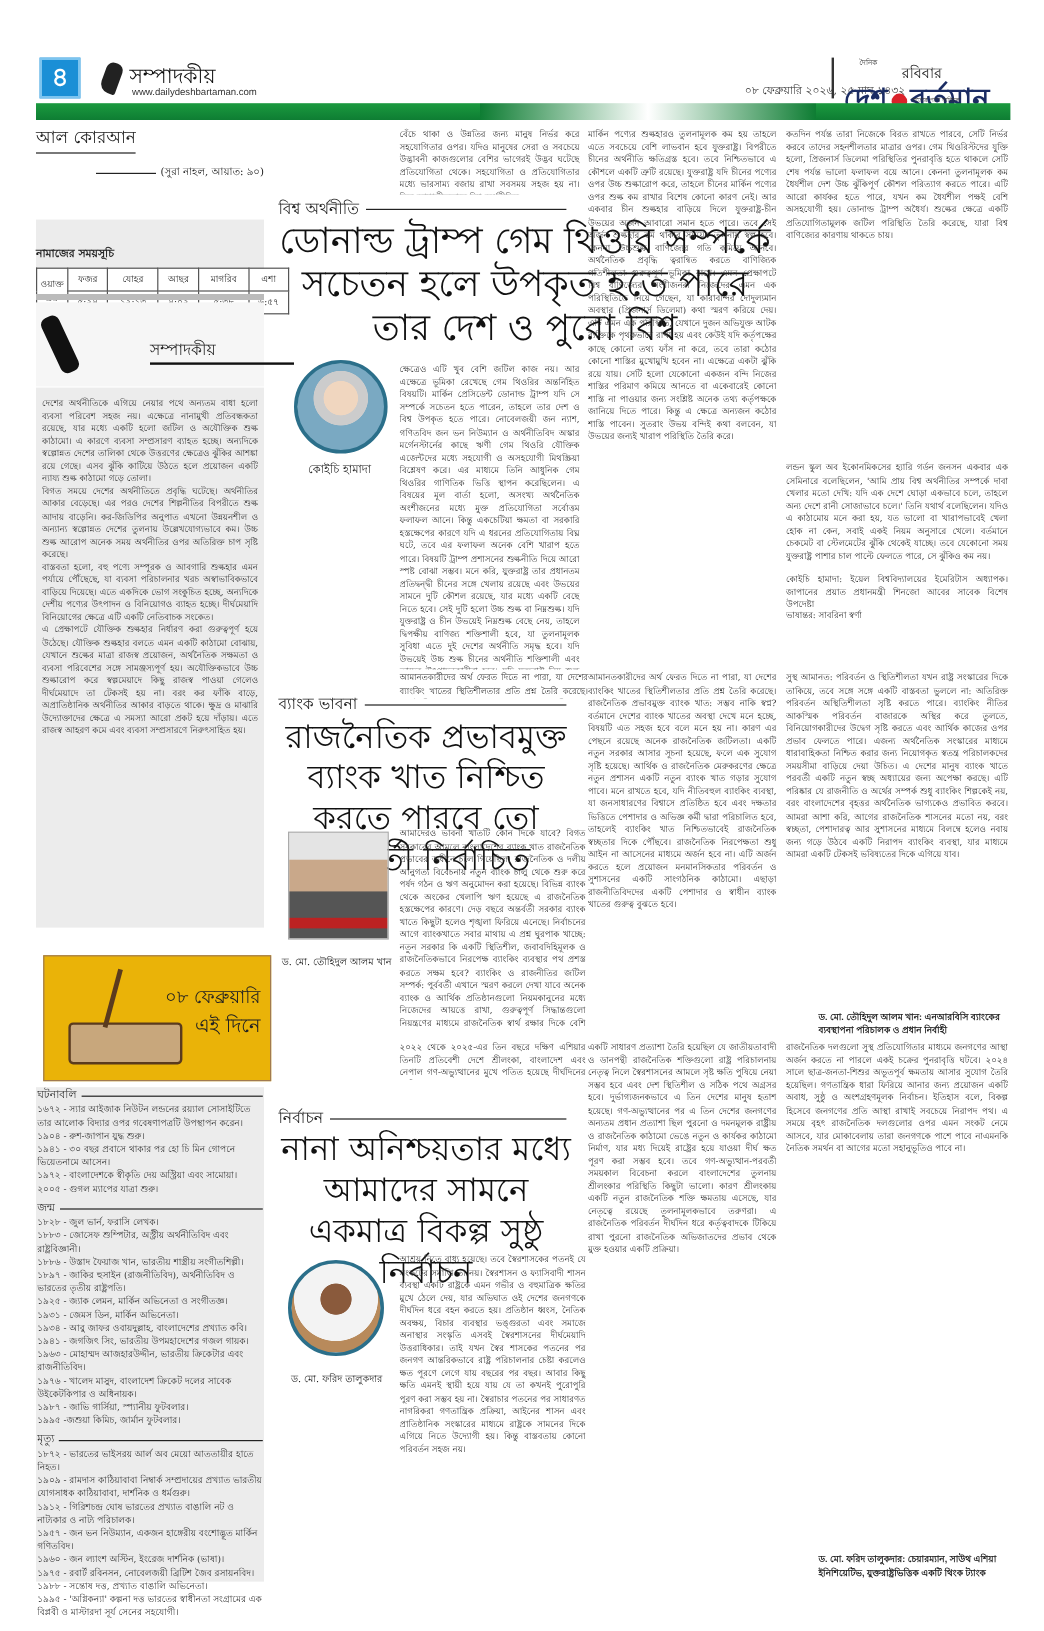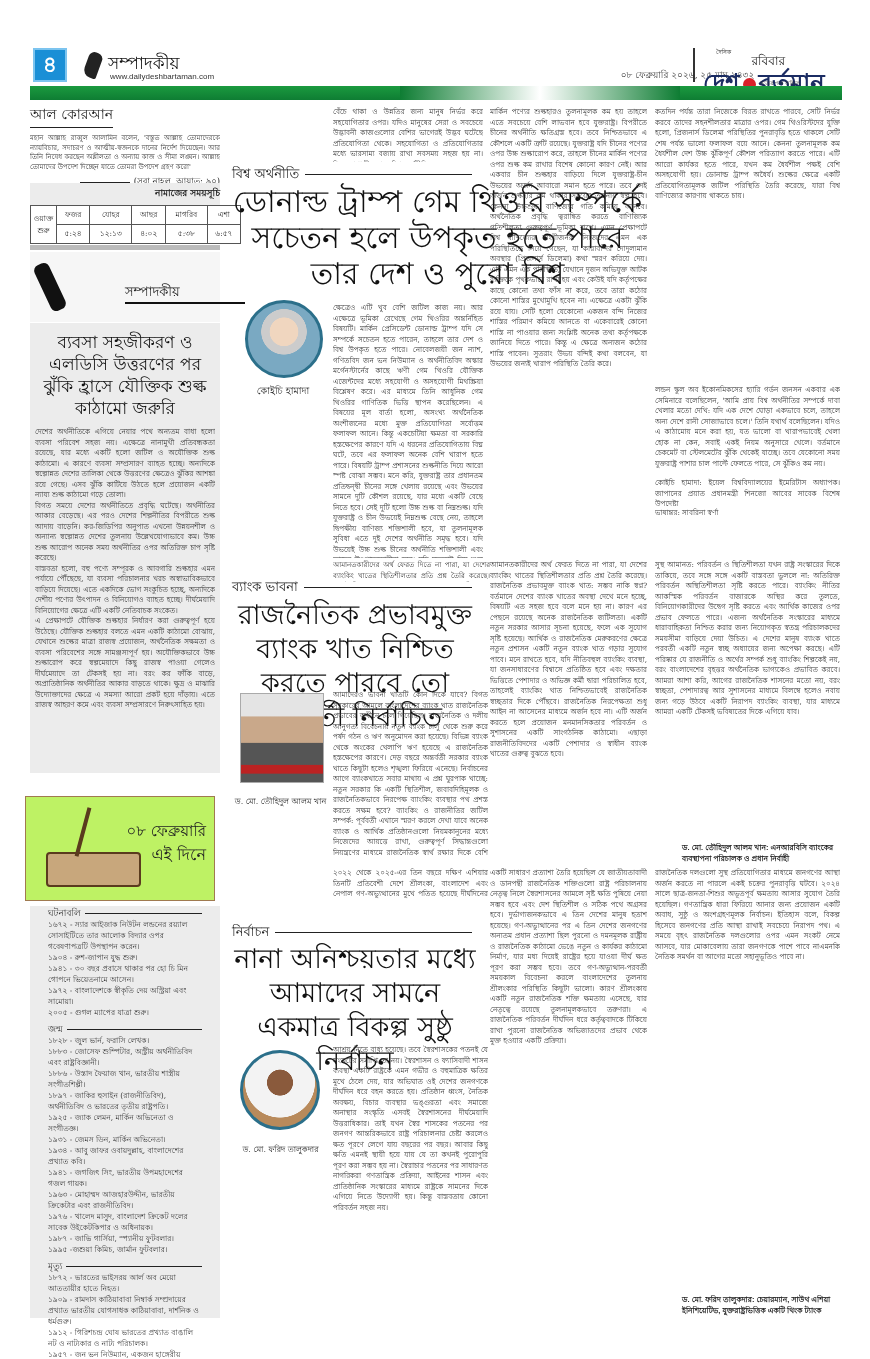--- a/index.html
+++ b/index.html
@@ -47,29 +47,28 @@
 <div class="abs logo-small">দৈনিক</div>
 <div class="abs logo"><span>দেশ</span><span class="dot"></span><span>বর্তমান</span></div>
 <div class="abs tagline">সত্যের পথে অবিচল</div>
 <div class="abs gbar"></div>
 <div class="abs gbar2"></div>
 <div class="abs gbar3"></div>
 <div class="abs gbar4"></div>
 
 <div class="abs" style="left:30px;top:103px;width:190px;">
   <div style="font-size:14px;font-family:'DejaVu Serif',serif;border-bottom:1px solid #222;display:inline-block;margin-bottom:6px">আল কোরআন</div>
-  <div class="col" style="font-size:6.8px;line-height:9.5px">মহান আল্লাহ রাব্বুল আলামিন বলেন, 'বস্তুত আল্লাহ তোমাদেরকে ন্যায়বিচার, সদাচরণ ও আত্মীয়-স্বজনকে দানের নির্দেশ দিয়েছেন। আর তিনি নিষেধ করছেন অশ্লীলতা ও অন্যায় কাজ ও সীমা লঙ্ঘন। আল্লাহ তোমাদের উপদেশ দিচ্ছেন যাতে তোমরা উপদেশ গ্রহণ করো'</div>
   <div style="display:flex;align-items:center;gap:4px;margin-top:3px;font-size:8.5px;font-family:'DejaVu Serif',serif">
       <span style="flex:1;height:1px;background:#222;margin-left:50px"></span>
       <span>(সুরা নাহল, আয়াত: ৯০)</span>
     </div>
 </div>
 
 <div class="abs grey" style="left:30px;top:183px;width:190px;height:50px">
-  <div style="text-align:right;font-size:9px;font-weight:bold;padding:3px 0 4px;font-family:'DejaVu Serif',serif">নামাজের সময়সূচি</div>
+  <div style="text-align:left;font-size:9px;font-weight:bold;padding:21px 0 4px;font-family:'DejaVu Serif',serif">নামাজের সময়সূচি</div>
   <table class="pt">
     <tbody>
         <tr>
           <td rowspan="2" style="width:26px">ওয়াক্ত শুরু</td>
       <td>ফজর</td>
       <td>যোহর</td>
       <td>আছর</td>
       <td>মাগরিব</td>
       <td>এশা</td>
         </tr>
@@ -85,35 +84,34 @@
 </div>
 <div class="abs" style="left:30px;top:245px;width:190px;height:5px;background:#bbb"></div>
 
 <div class="abs" style="left:30px;top:252px;width:190px;height:70px;background:#f6f6f6">
   <div style="position:absolute;left:12px;top:10px;width:16px;height:50px;background:#111;border-radius:6px;transform:rotate(-25deg)"></div>
   <div style="position:absolute;left:95px;top:30px;font-size:13px;font-family:'DejaVu Serif',serif">সম্পাদকীয়</div>
   <div style="position:absolute;left:95px;top:50px;width:120px;height:2px;background:#111"></div>
 </div>
 
 <div class="abs grey" style="left:30px;top:323px;width:190px;height:450px;padding:8px 5px">
-  <div style="font-size:17px;line-height:22px;text-align:center;font-family:'DejaVu Serif',serif;color:#111;margin-bottom:8px">ব্যবসা সহজীকরণ ও এলডিসি উত্তরণের পর ঝুঁকি হ্রাসে যৌক্তিক শুল্ক কাঠামো জরুরি</div>
   <div class="col">দেশের অর্থনীতিকে এগিয়ে নেয়ার পথে অন্যতম বাধা হলো ব্যবসা পরিবেশ সহজ নয়। এক্ষেত্রে নানামুখী প্রতিবন্ধকতা রয়েছে, যার মধ্যে একটি হলো জটিল ও অযৌক্তিক শুল্ক কাঠামো। এ কারণে ব্যবসা সম্প্রসারণ ব্যাহত হচ্ছে। অন্যদিকে স্বল্পোন্নত দেশের তালিকা থেকে উত্তরণের ক্ষেত্রেও ঝুঁকির আশঙ্কা রয়ে গেছে। এসব ঝুঁকি কাটিয়ে উঠতে হলে প্রয়োজন একটি ন্যায্য শুল্ক কাঠামো গড়ে তোলা।</div>
   <div class="col">বিগত সময়ে দেশের অর্থনীতিতে প্রবৃদ্ধি ঘটেছে। অর্থনীতির আকার বেড়েছে। এর পরও দেশের শিল্পনীতির বিপরীতে শুল্ক আদায় বাড়েনি। কর-জিডিপির অনুপাত এখনো উন্নয়নশীল ও অন্যান্য স্বল্পোন্নত দেশের তুলনায় উল্লেখযোগ্যভাবে কম। উচ্চ শুল্ক আরোপ অনেক সময় অর্থনীতির ওপর অতিরিক্ত চাপ সৃষ্টি করেছে।</div>
   <div class="col">বাস্তবতা হলো, বহু পণ্যে সম্পূরক ও আবগারি শুল্কহার এমন পর্যায়ে পৌঁছেছে, যা ব্যবসা পরিচালনার খরচ অস্বাভাবিকভাবে বাড়িয়ে দিয়েছে। এতে একদিকে ভোগ সংকুচিত হচ্ছে, অন্যদিকে দেশীয় পণ্যের উৎপাদন ও বিনিয়োগও ব্যাহত হচ্ছে। দীর্ঘমেয়াদি বিনিয়োগের ক্ষেত্রে এটি একটি নেতিবাচক সংকেত।</div>
   <div class="col">এ প্রেক্ষাপটে যৌক্তিক শুল্কহার নির্ধারণ করা গুরুত্বপূর্ণ হয়ে উঠেছে। যৌক্তিক শুল্কহার বলতে এমন একটি কাঠামো বোঝায়, যেখানে শুল্কের মাত্রা রাজস্ব প্রয়োজন, অর্থনৈতিক সক্ষমতা ও ব্যবসা পরিবেশের সঙ্গে সামঞ্জস্যপূর্ণ হয়। অযৌক্তিকভাবে উচ্চ শুল্কারোপ করে স্বল্পমেয়াদে কিছু রাজস্ব পাওয়া গেলেও দীর্ঘমেয়াদে তা টেকসই হয় না। বরং কর ফাঁকি বাড়ে, অপ্রাতিষ্ঠানিক অর্থনীতির আকার বাড়তে থাকে। ক্ষুদ্র ও মাঝারি উদ্যোক্তাদের ক্ষেত্রে এ সমস্যা আরো প্রকট হয়ে দাঁড়ায়। এতে রাজস্ব আহরণ কমে এবং ব্যবসা সম্প্রসারণে নিরুৎসাহিত হয়।</div>
 </div>
 
-<div class="abs" style="left:25px;top:796px;width:190px;height:105px;background:#bef264;border:1px solid #a07a50">
+<div class="abs" style="left:36px;top:796px;width:190px;height:105px;background:#eab308;border:1px solid #a07a50">
   <div style="position:absolute;left:20px;top:55px;width:95px;height:35px;background:#c8a77c;border:2px solid #5a3b1e;border-radius:4px"></div>
   <div style="position:absolute;left:55px;top:10px;width:4px;height:50px;background:#5a3b1e;transform:rotate(15deg)"></div>
   <div style="position:absolute;right:8px;top:22px;font-size:15px;font-family:'DejaVu Serif',serif">০৮ ফেব্রুয়ারি</div>
   <div style="position:absolute;right:8px;top:45px;font-size:16px;font-family:'DejaVu Serif',serif">এই দিনে</div>
 </div>
 
-<div class="abs grey evt" style="left:30px;top:906px;width:190px;height:412px;padding:2px 18px">
+<div class="abs grey evt" style="left:30px;top:906px;width:190px;height:412px;padding:2px 1px">
   <h4 style="margin-top:0">
       <span>ঘটনাবলি</span>
       <span class="ln"></span>
     </h4>
   <div id="events">
       <div>১৬৭২ - স্যার আইজাক নিউটন লন্ডনের রয়্যাল সোসাইটিতে তার আলোক বিদ্যার ওপর গবেষণাপত্রটি উপস্থাপন করেন।</div>
       <div>১৯০৪ - রুশ-জাপান যুদ্ধ শুরু।</div>
       <div>১৯৪১ - ৩০ বছর প্রবাসে থাকার পর হো চি মিন গোপনে ভিয়েতনামে আসেন।</div>
       <div>১৯৭২ - বাংলাদেশকে স্বীকৃতি দেয় অস্ট্রিয়া এবং সামোয়া।</div>
       <div>২০০৫ - গুগল ম্যাপের যাত্রা শুরু।</div>

